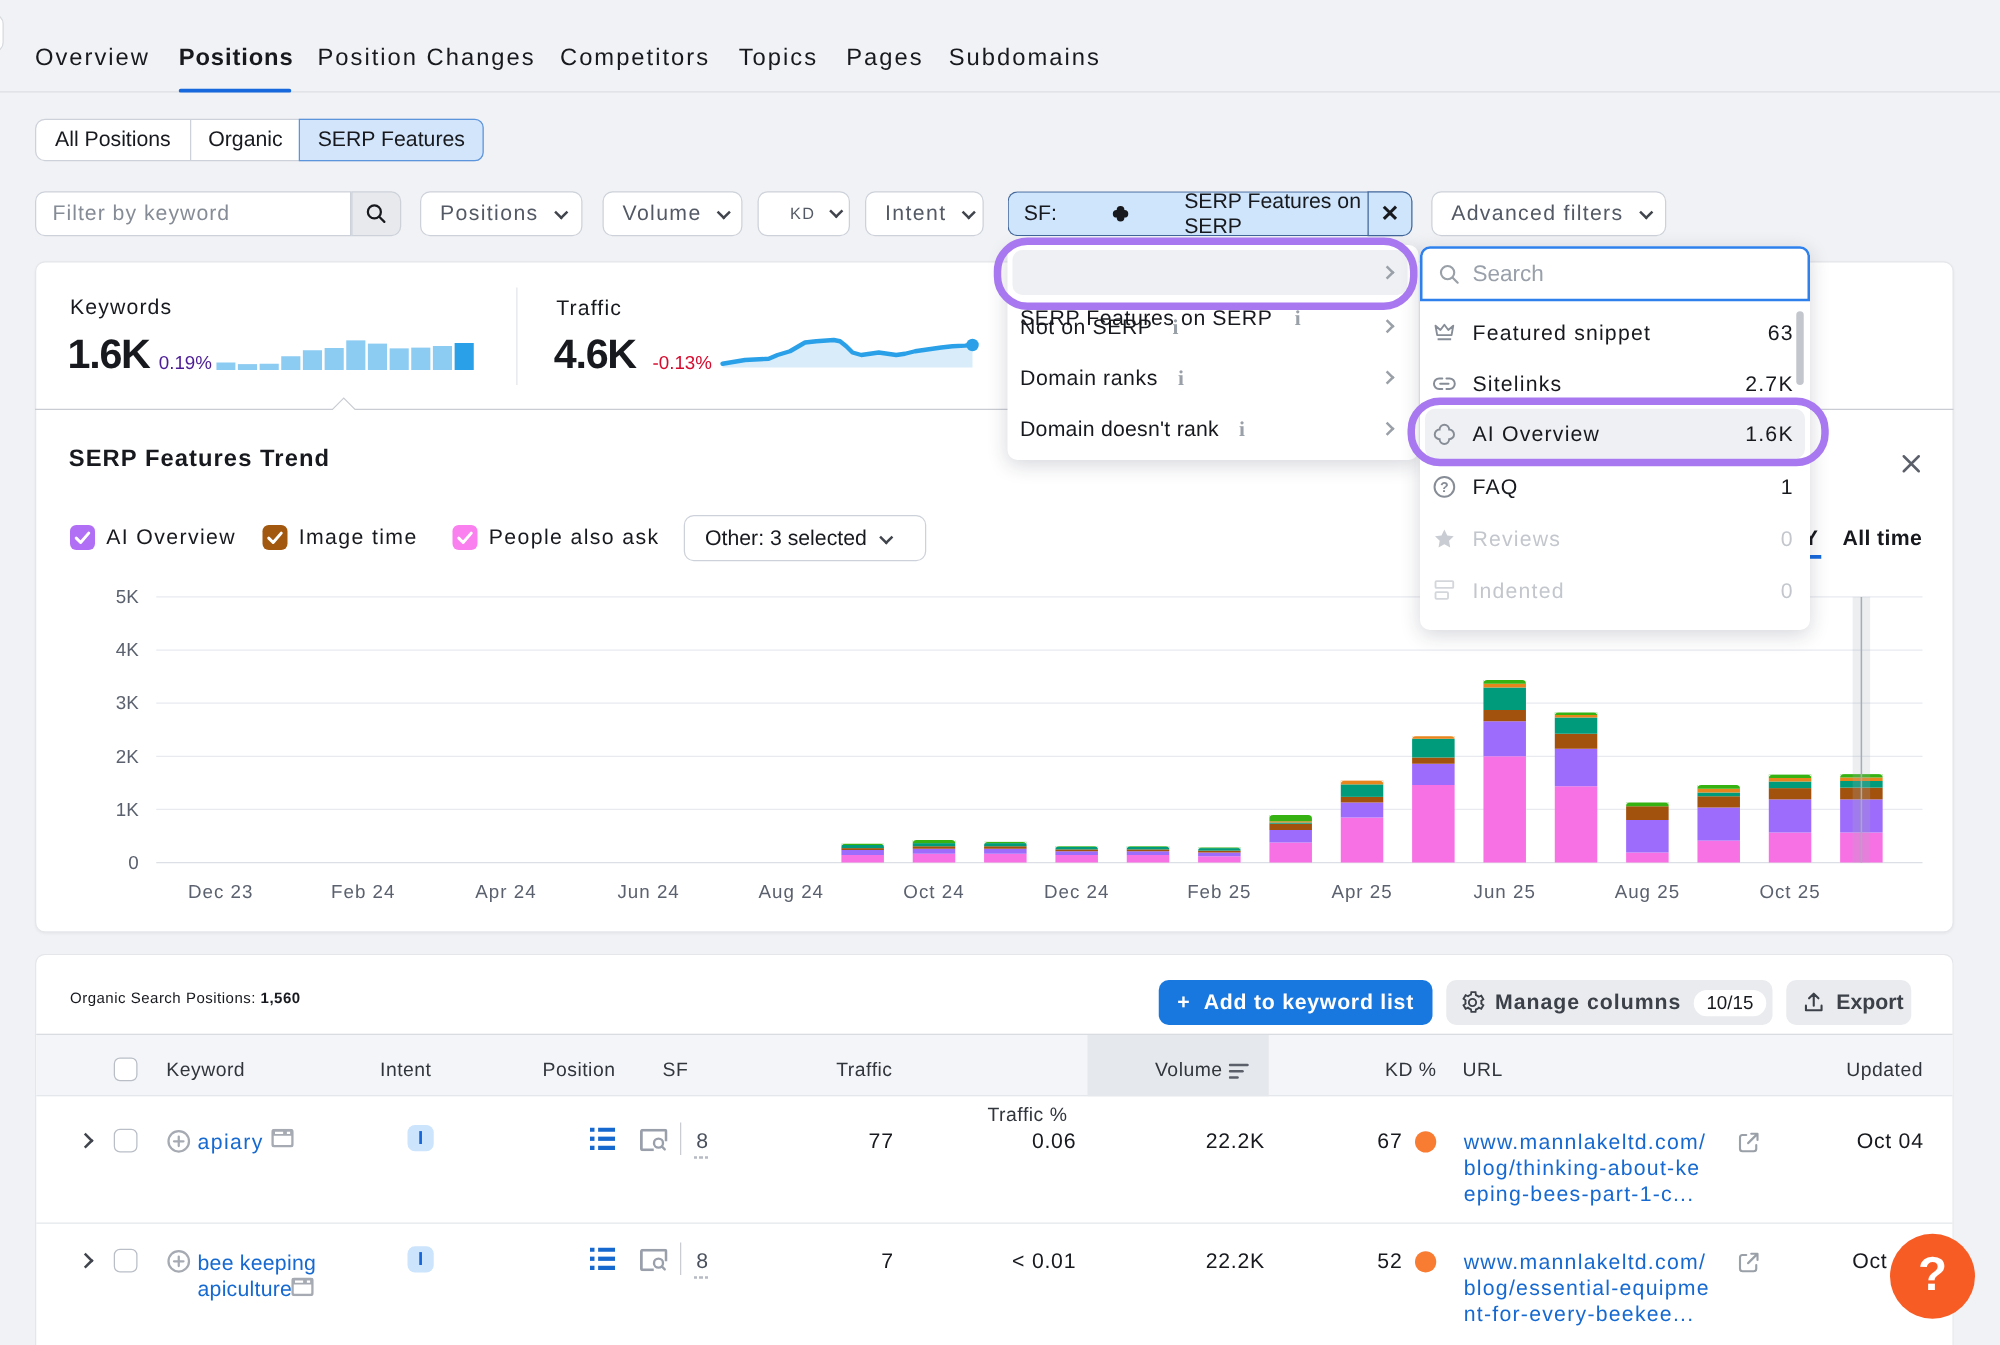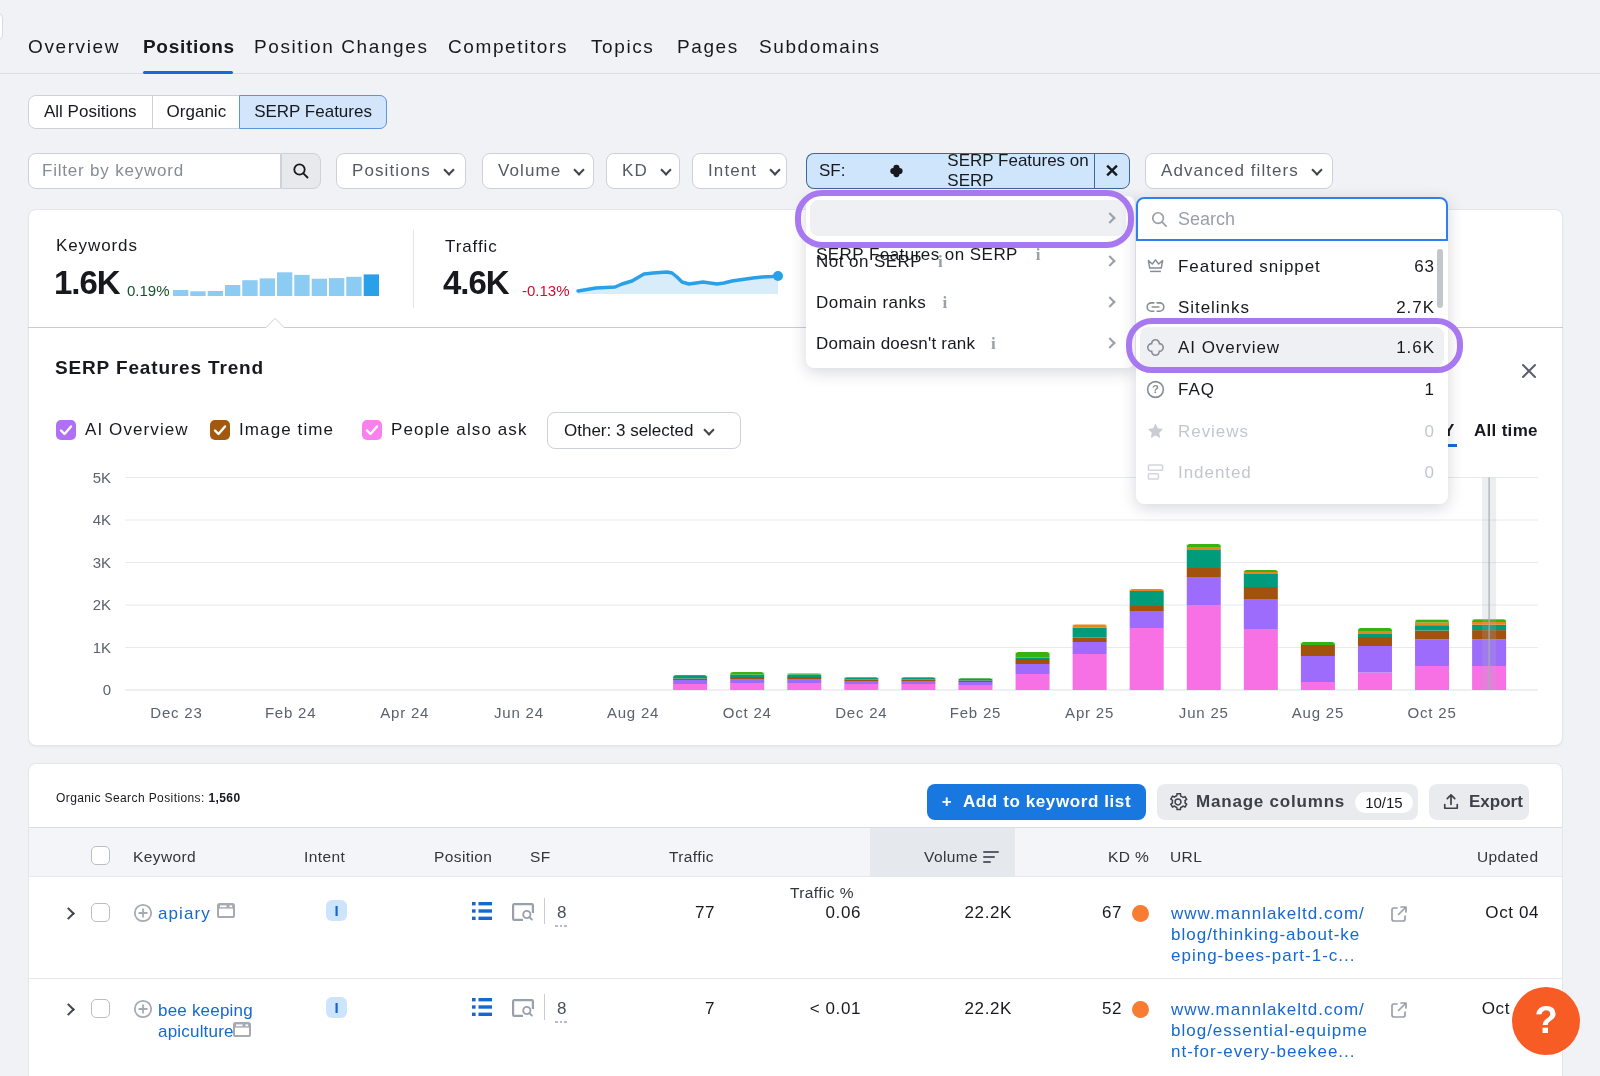--- a/index.html
+++ b/index.html
@@ -34,38 +34,38 @@
 
 <div class="abs" style="left:28px;top:153px;width:253px;height:36px;background:#fff;border:1px solid #cdd1d9;border-radius:8px 0 0 8px;font-size:17px;color:#868c96;line-height:34px;padding-left:13px;letter-spacing:0.8px;">Filter by keyword</div>
 <div class="abs" style="left:281px;top:153px;width:40px;height:36px;background:#e7e9ed;border:1px solid #cdd1d9;border-radius:0 8px 8px 0;">
   <svg width="20" height="20" viewBox="0 0 20 20" style="position:absolute;left:9px;top:7px;">
       <circle cx="8.5" cy="8.5" r="5.2" fill="none" stroke="#17191e" stroke-width="1.8"></circle>
       <line x1="12.6" y1="12.6" x2="16.5" y2="16.5" stroke="#17191e" stroke-width="1.8" stroke-linecap="round"></line>
     </svg>
 </div>
 <div class="abs" style="left:336px;top:153px;width:130px;height:36px;background:#fff;border:1px solid #cdd1d9;border-radius:8px;font-size:17px;color:#545a65;line-height:34px;padding-left:15px;letter-spacing:1.1px;">Positions <span class="chev" style="margin-left:8px;margin-bottom:2px;"></span></div>
 <div class="abs" style="left:482px;top:153px;width:112px;height:36px;background:#fff;border:1px solid #cdd1d9;border-radius:8px;font-size:17px;color:#545a65;line-height:34px;padding-left:15px;letter-spacing:1.1px;">Volume <span class="chev" style="margin-left:8px;margin-bottom:2px;"></span></div>
-<div class="abs" style="left:606px;top:153px;width:74px;height:36px;background:#fff;border:1px solid #cdd1d9;border-radius:8px;font-size:17px;color:#545a65;line-height:34px;padding-left:15px;letter-spacing:1.1px;">KD <span class="chev" style="margin-left:8px;margin-bottom:2px;"></span></div>
+<div class="abs" style="left:606px;top:153px;width:74px;height:36px;background:#fff;border:1px solid #cdd1d9;border-radius:8px;font-size:13px;color:#545a65;line-height:34px;padding-left:25px;letter-spacing:1.1px;">KD <span class="chev" style="margin-left:8px;margin-bottom:2px;"></span></div>
 <div class="abs" style="left:692px;top:153px;width:95px;height:36px;background:#fff;border:1px solid #cdd1d9;border-radius:8px;font-size:17px;color:#545a65;line-height:34px;padding-left:15px;letter-spacing:1.1px;">Intent <span class="chev" style="margin-left:8px;margin-bottom:2px;"></span></div>
 
 <div class="abs" style="left:806px;top:153px;width:289px;height:36px;background:#cfe5fb;border:1px solid #41669a;border-right:none;border-radius:8px 0 0 8px;font-size:17px;display:flex;align-items:center;gap:35px;">
   <span style="padding-left:12px;">SF:</span>
   <svg width="22" height="22" viewBox="0 0 24 24" style="margin-left:8px;">
       <path d="M 7.6,7.6 A 4.4,4.4 0 1 1 16.4,7.6 A 4.4,4.4 0 1 1 16.4,16.4 A 4.4,4.4 0 1 1 7.6,16.4 A 4.4,4.4 0 1 1 7.6,7.6 Z" fill="#17191e"></path>
     </svg>
   <span style="margin-left:7px;">SERP Features on SERP</span>
 </div>
 <div class="abs" style="left:1094px;top:153px;width:36px;height:36px;background:#cfe5fb;border:1px solid #41669a;border-left:1px solid #41669a;border-radius:0 8px 8px 0;font-size:18px;font-weight:bold;text-align:center;line-height:34px;">✕</div>
 <div class="abs" style="left:1145px;top:153px;width:188px;height:36px;background:#fff;border:1px solid #cdd1d9;border-radius:8px;font-size:17px;color:#545a65;line-height:34px;padding-left:15px;letter-spacing:1.05px;">Advanced filters <span class="chev" style="margin-left:8px;margin-bottom:2px;"></span></div>
 
 <div class="card" style="left:28px;top:209px;width:1535px;height:537px;box-shadow:0 1px 2px rgba(30,35,60,.05);"></div>
 
 <div class="abs" style="left:56px;top:236px;font-size:17px;letter-spacing:0.9px;">Keywords</div>
 <div class="abs" style="left:54px;top:264px;font-size:33px;font-weight:bold;letter-spacing:-1px;">1.6K</div>
-<div class="abs" style="left:127px;top:282px;font-size:15px;color:#14532d;">0.19%</div>
+<div class="abs" style="left:127px;top:282px;font-size:15px;color:#4c1d95;">0.19%</div>
 <svg class="abs" style="left:173px;top:265px;" width="210" height="31" viewBox="0 0 210 31">
   <g fill="#8ccbf2">
     <rect x="0" y="25" width="15.3" height="6"></rect>
       <rect x="17.3" y="26.3" width="15.3" height="4.7"></rect>
       <rect x="34.7" y="26" width="15.3" height="5"></rect>
       <rect x="52" y="20" width="15.3" height="11"></rect>
       <rect x="69.3" y="15.2" width="15.3" height="15.8"></rect>
       <rect x="86.7" y="13.4" width="15.3" height="17.6"></rect>
       <rect x="104" y="7.3" width="15.3" height="23.7"></rect>
       <rect x="121.3" y="9.9" width="15.3" height="21.1"></rect>

